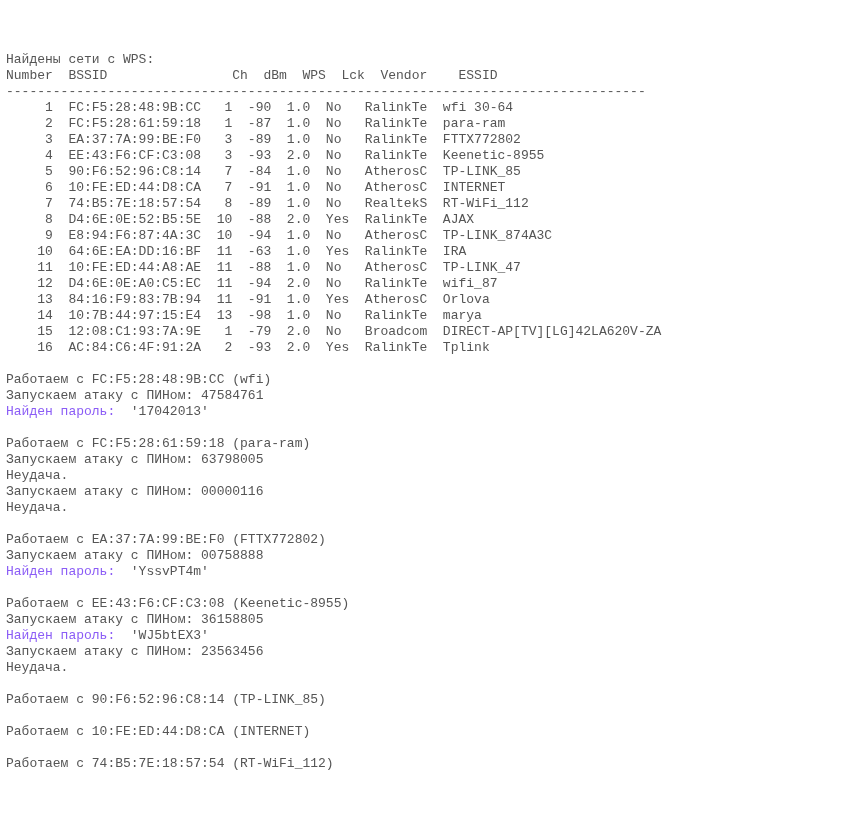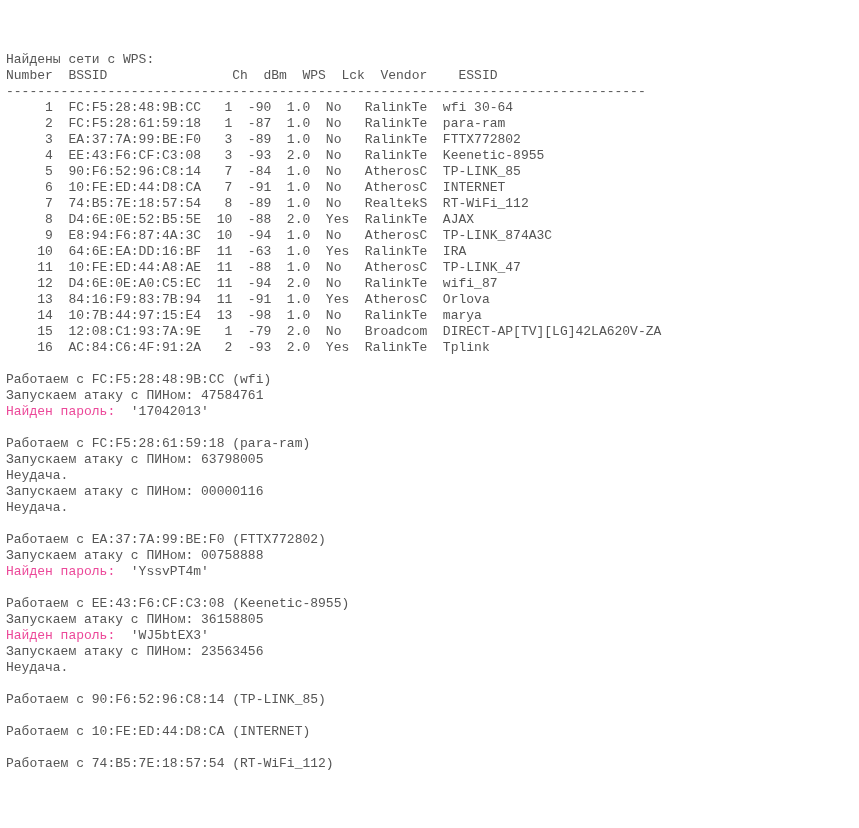--- a/index.html
+++ b/index.html
@@ -5,21 +5,21 @@
   body {
     margin: 0;
     padding: 4px 6px;
     background: #ffffff;
     font-family: "Consolas", "Courier New", monospace;
     font-size: 13px;
     line-height: 16px;
     color: #555555;
     white-space: pre;
   }
-  .green { color: #ec4899; }
+  .green { color: #8b5cf6; }
   .row { display: block; }
 </style>
 </head>
 <body>
 
 
 <div id="out"><span class="row">Найдены сети с WPS:</span><span class="row">Number  BSSID                Ch  dBm  WPS  Lck  Vendor    ESSID</span><span class="row">----------------------------------------------------------------------------------</span><span class="row">     1  FC:F5:28:48:9B:CC   1  -90  1.0  No   RalinkTe  wfi 30-64</span><span class="row">     2  FC:F5:28:61:59:18   1  -87  1.0  No   RalinkTe  para-ram</span><span class="row">     3  EA:37:7A:99:BE:F0   3  -89  1.0  No   RalinkTe  FTTX772802</span><span class="row">     4  EE:43:F6:CF:C3:08   3  -93  2.0  No   RalinkTe  Keenetic-8955</span><span class="row">     5  90:F6:52:96:C8:14   7  -84  1.0  No   AtherosC  TP-LINK_85</span><span class="row">     6  10:FE:ED:44:D8:CA   7  -91  1.0  No   AtherosC  INTERNET</span><span class="row">     7  74:B5:7E:18:57:54   8  -89  1.0  No   RealtekS  RT-WiFi_112</span><span class="row">     8  D4:6E:0E:52:B5:5E  10  -88  2.0  Yes  RalinkTe  AJAX</span><span class="row">     9  E8:94:F6:87:4A:3C  10  -94  1.0  No   AtherosC  TP-LINK_874A3C</span><span class="row">    10  64:6E:EA:DD:16:BF  11  -63  1.0  Yes  RalinkTe  IRA</span><span class="row">    11  10:FE:ED:44:A8:AE  11  -88  1.0  No   AtherosC  TP-LINK_47</span><span class="row">    12  D4:6E:0E:A0:C5:EC  11  -94  2.0  No   RalinkTe  wifi_87</span><span class="row">    13  84:16:F9:83:7B:94  11  -91  1.0  Yes  AtherosC  Orlova</span><span class="row">    14  10:7B:44:97:15:E4  13  -98  1.0  No   RalinkTe  marya</span><span class="row">    15  12:08:C1:93:7A:9E   1  -79  2.0  No   Broadcom  DIRECT-AP[TV][LG]42LA620V-ZA</span><span class="row">    16  AC:84:C6:4F:91:2A   2  -93  2.0  Yes  RalinkTe  Tplink</span><span class="row">&nbsp;</span><span class="row">Работаем с FC:F5:28:48:9B:CC (wfi)</span><span class="row">Запускаем атаку с ПИНом: 47584761</span><span class="row"><span class="green">Найден пароль:</span><span>  '17042013'</span></span><span class="row">&nbsp;</span><span class="row">Работаем с FC:F5:28:61:59:18 (para-ram)</span><span class="row">Запускаем атаку с ПИНом: 63798005</span><span class="row">Неудача.</span><span class="row">Запускаем атаку с ПИНом: 00000116</span><span class="row">Неудача.</span><span class="row">&nbsp;</span><span class="row">Работаем с EA:37:7A:99:BE:F0 (FTTX772802)</span><span class="row">Запускаем атаку с ПИНом: 00758888</span><span class="row"><span class="green">Найден пароль:</span><span>  'YssvPT4m'</span></span><span class="row">&nbsp;</span><span class="row">Работаем с EE:43:F6:CF:C3:08 (Keenetic-8955)</span><span class="row">Запускаем атаку с ПИНом: 36158805</span><span class="row"><span class="green">Найден пароль:</span><span>  'WJ5btEX3'</span></span><span class="row">Запускаем атаку с ПИНом: 23563456</span><span class="row">Неудача.</span><span class="row">&nbsp;</span><span class="row">Работаем с 90:F6:52:96:C8:14 (TP-LINK_85)</span><span class="row">&nbsp;</span><span class="row">Работаем с 10:FE:ED:44:D8:CA (INTERNET)</span><span class="row">&nbsp;</span><span class="row">Работаем с 74:B5:7E:18:57:54 (RT-WiFi_112)</span></div>
 
 
 

